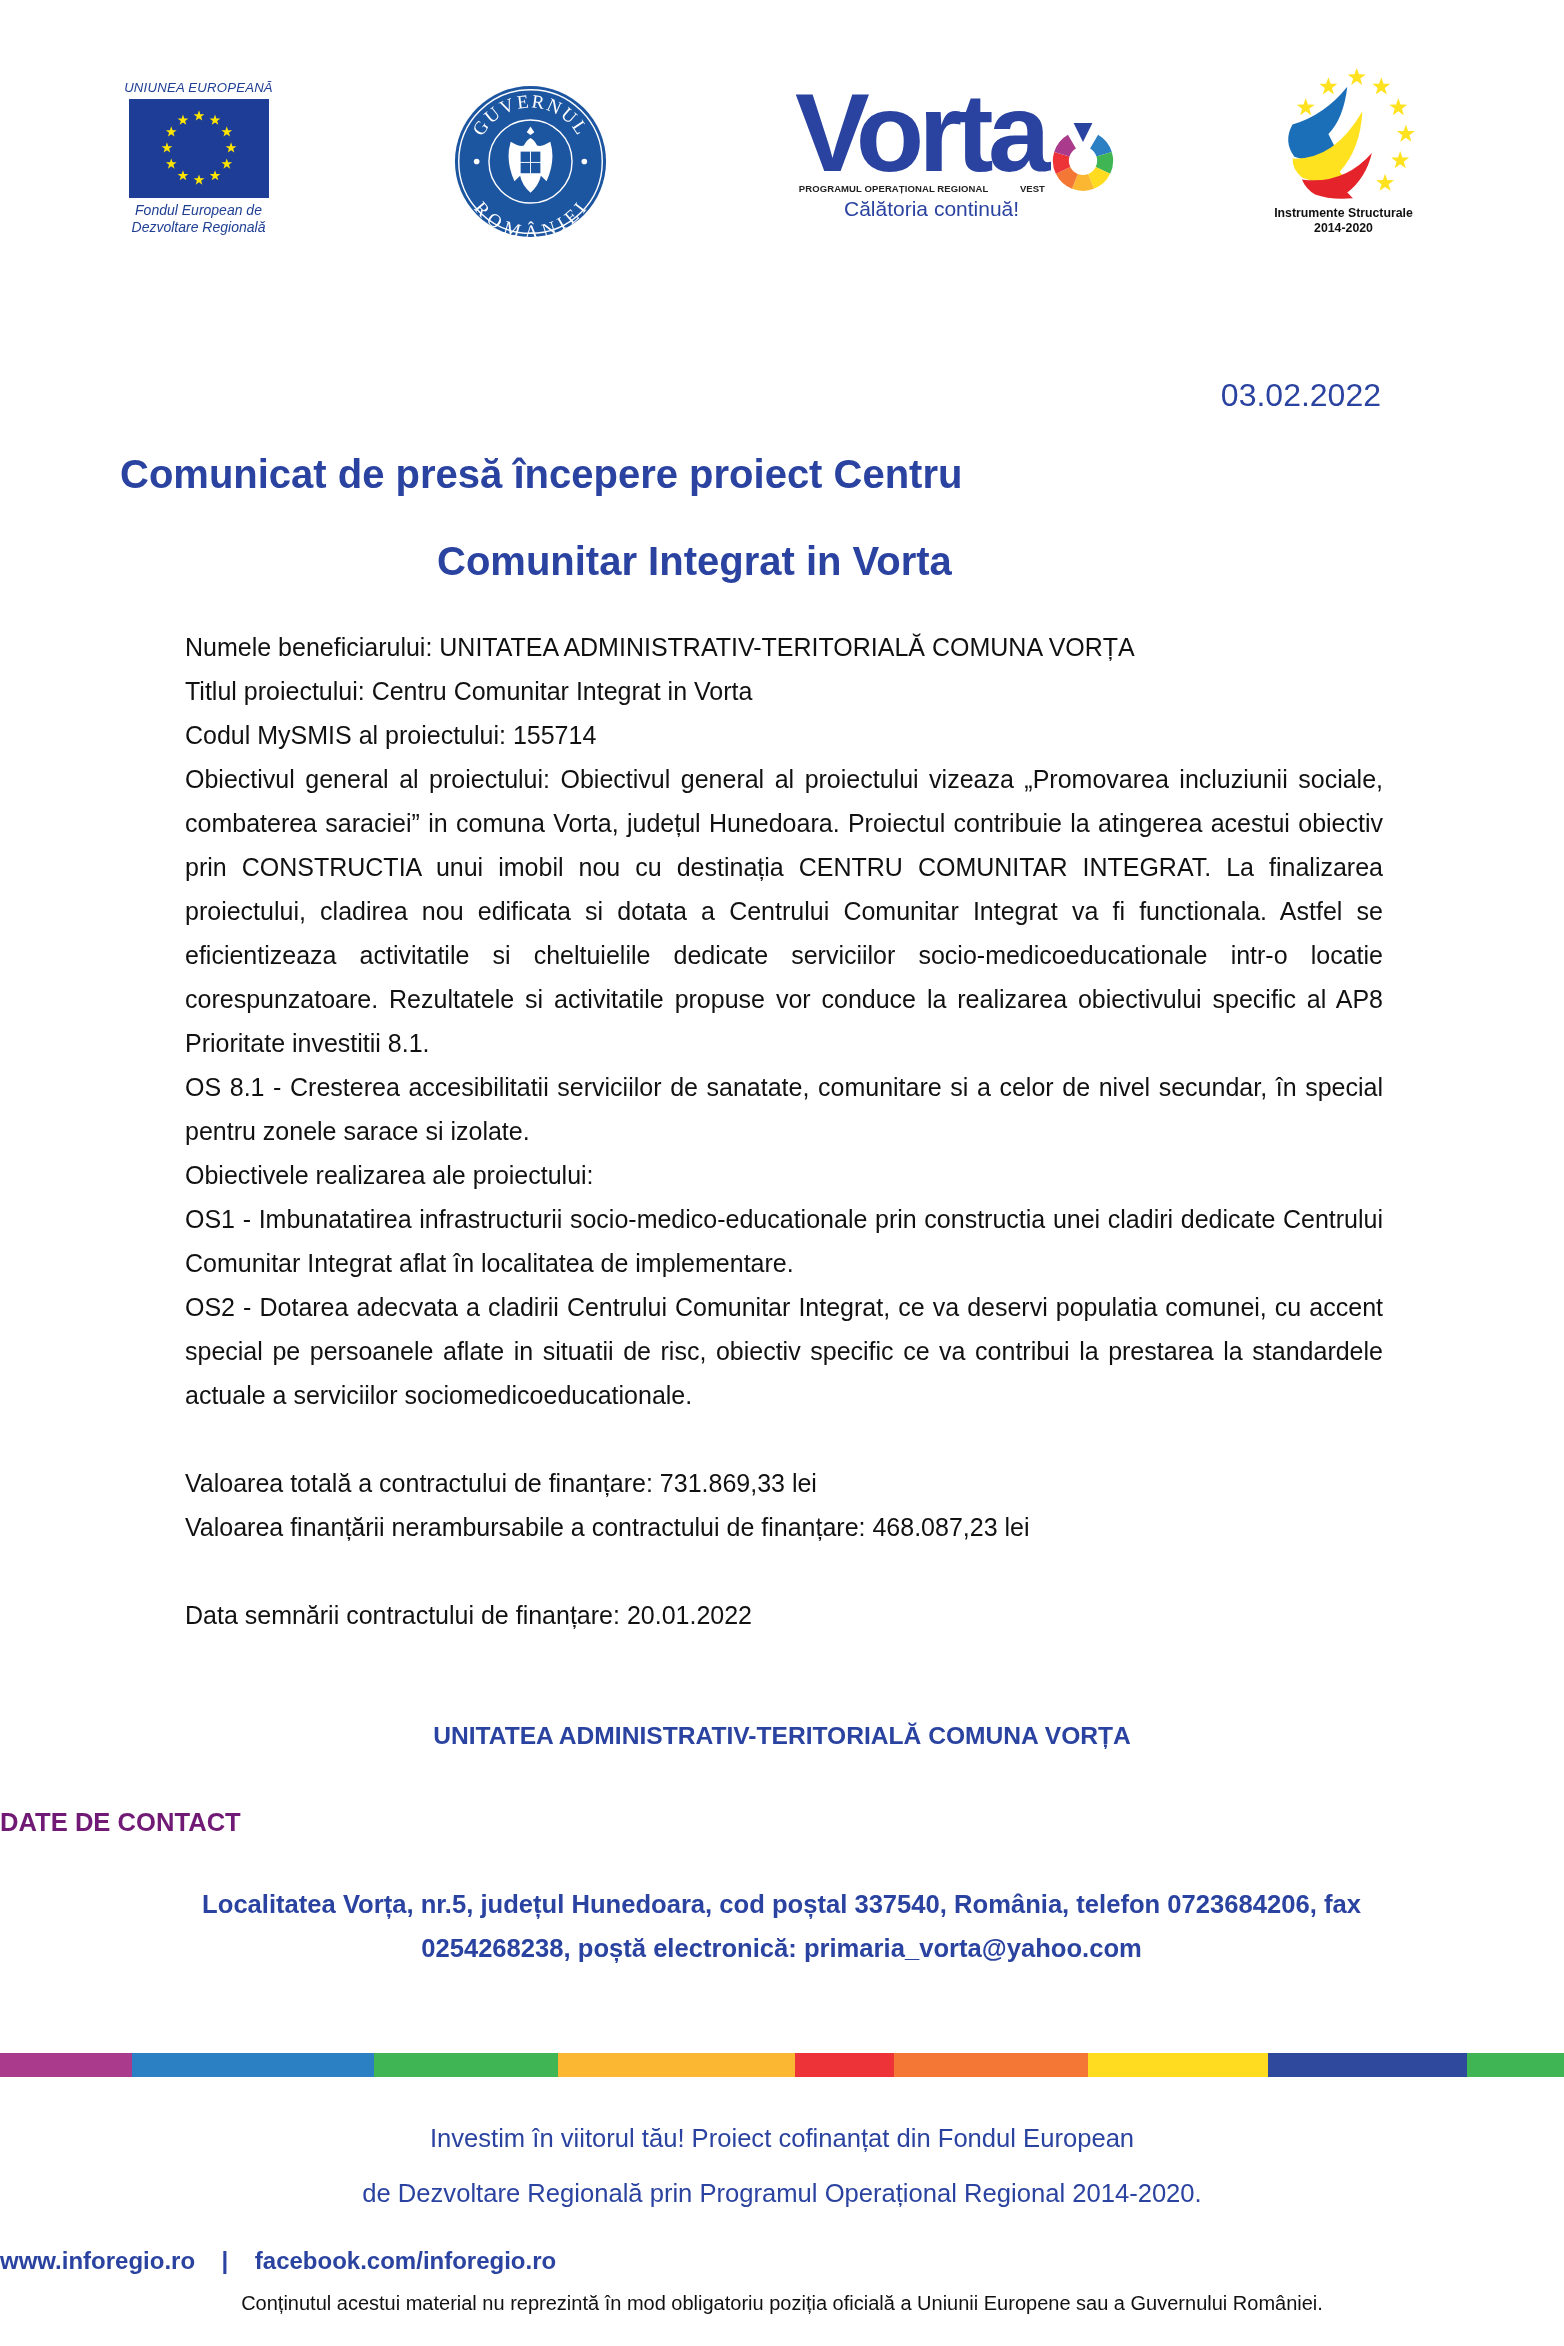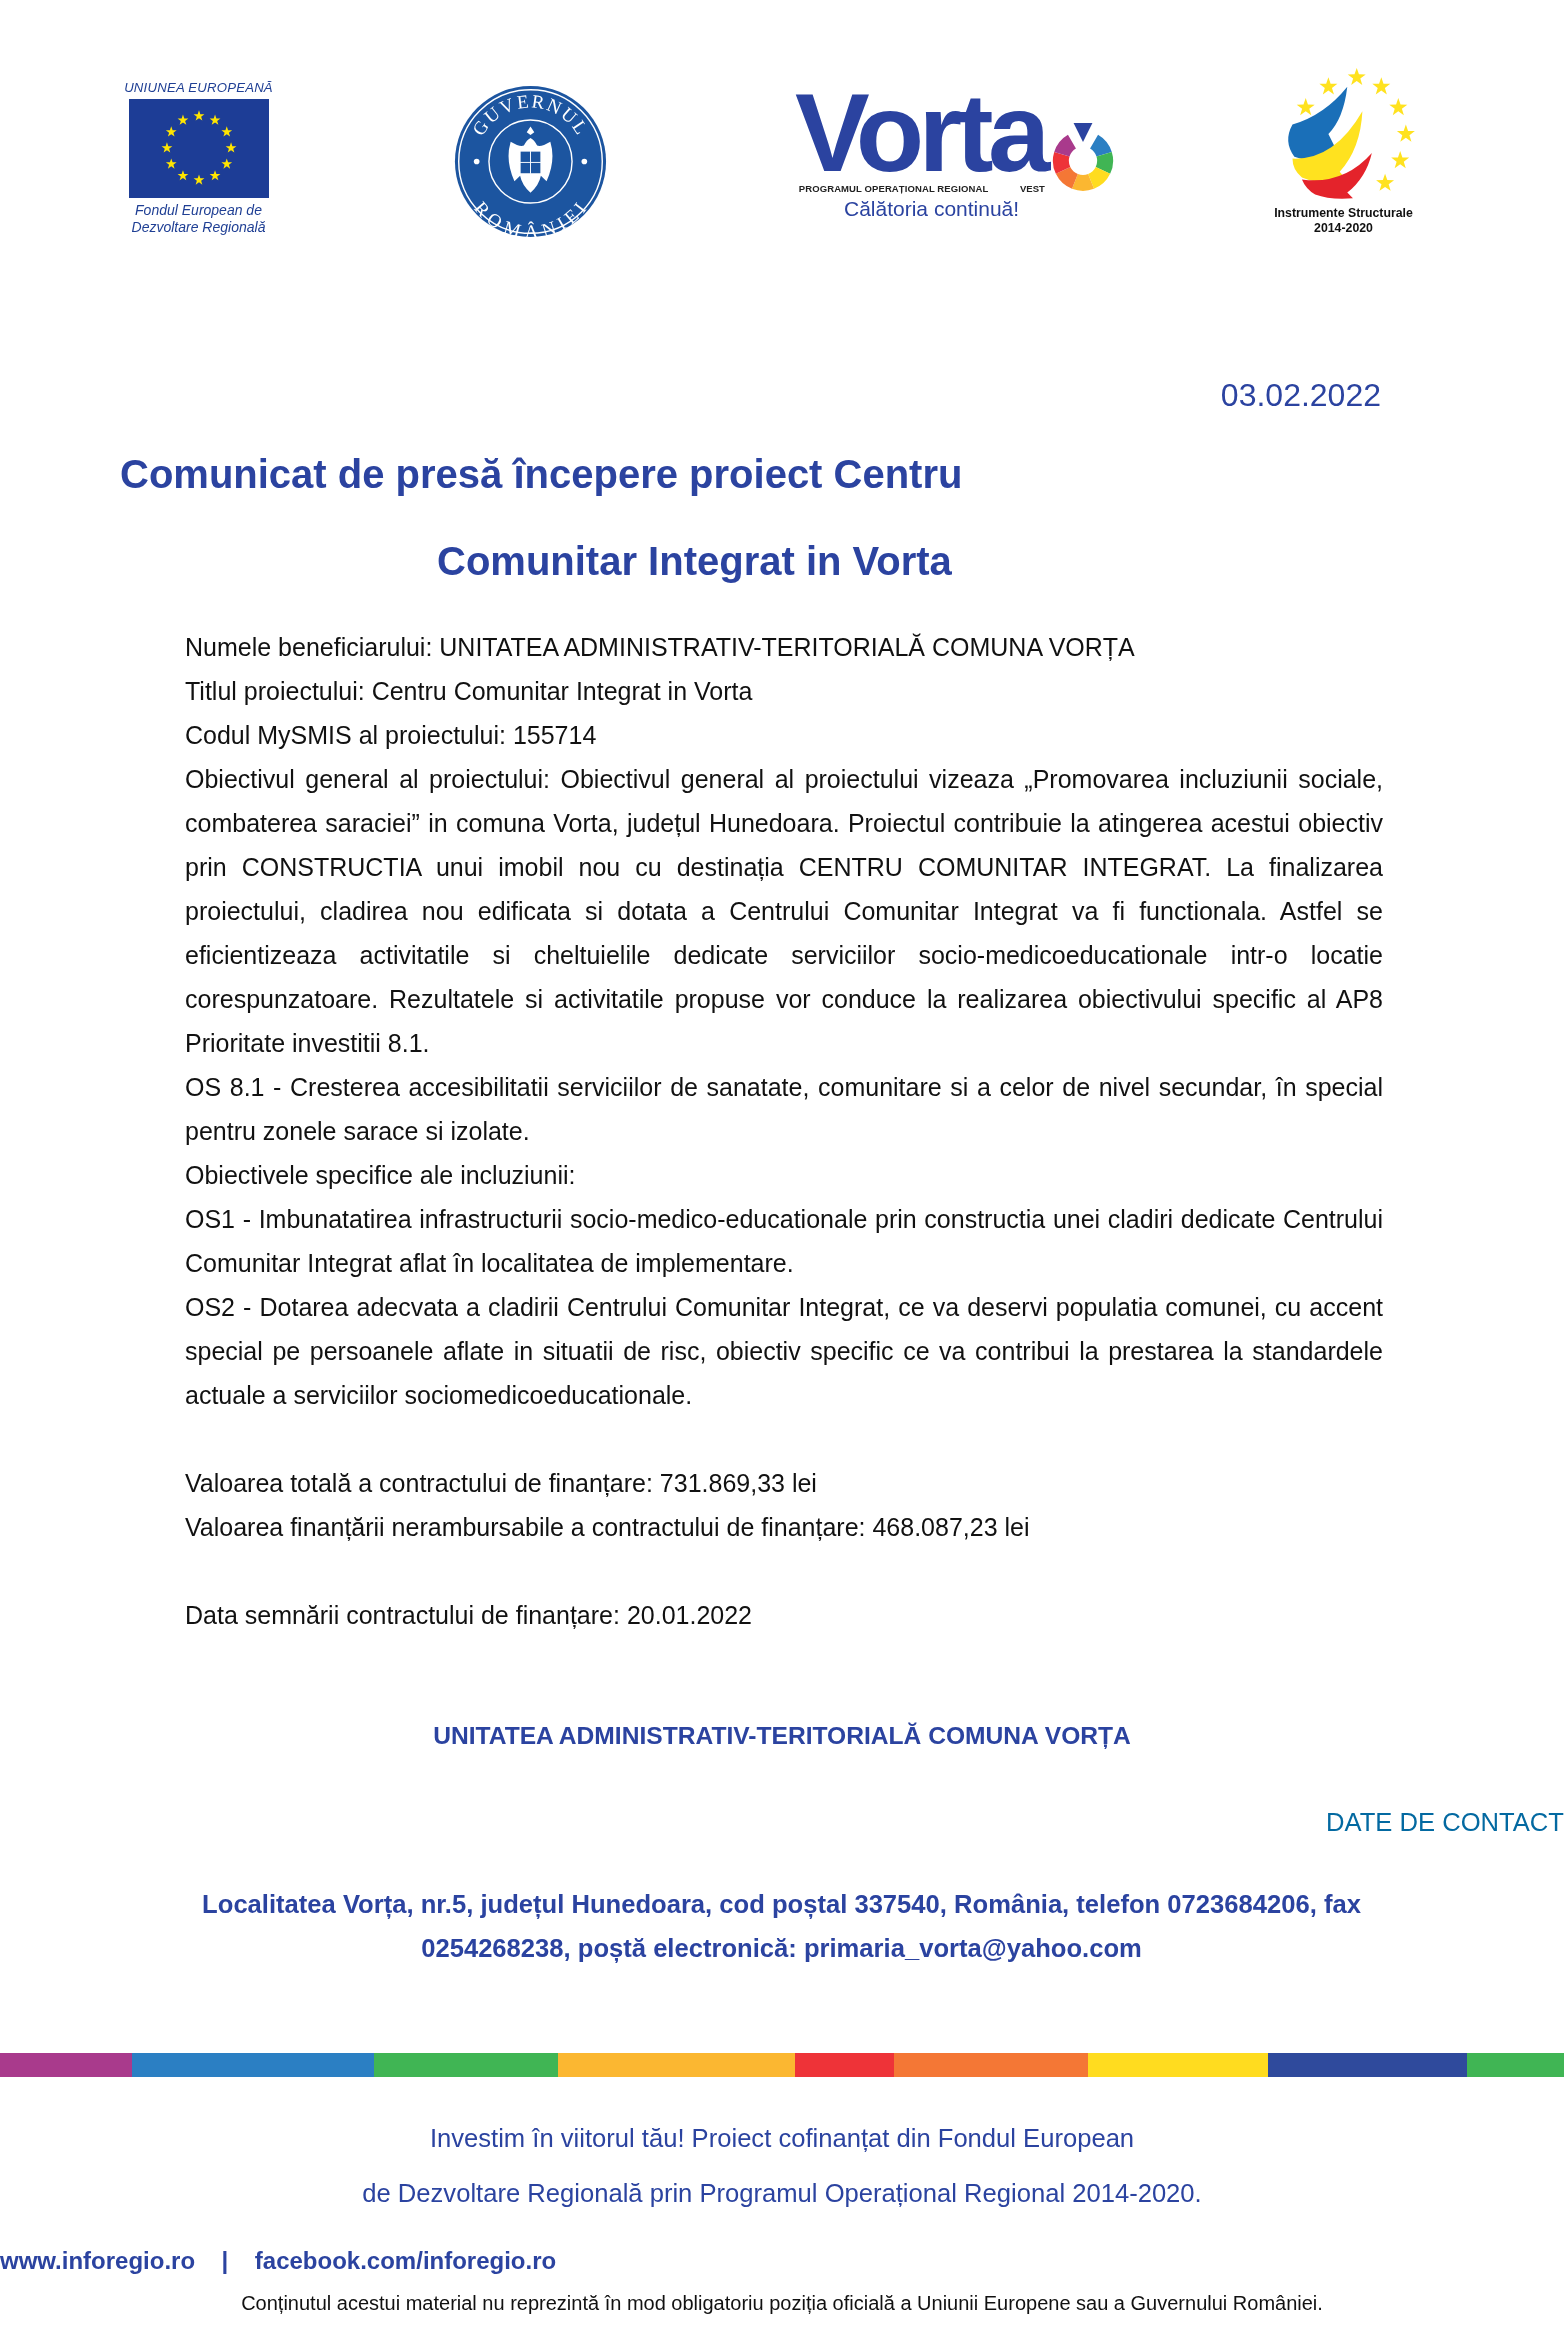--- a/index.html
+++ b/index.html
@@ -30,21 +30,21 @@
   .date { right:183px; top:377px; font-size:32px; color:#2b43a0; }
   .title { left:0; width:1564px; text-align:center; font-size:40px; font-weight:bold; color:#2b43a0; }
   .title1 { top:452px; padding-left:120px; box-sizing:border-box; text-align:left; }
   .title2 { top:539px; padding-left:437px; box-sizing:border-box; text-align:left; }
 
   .content { left:185px; top:625px; width:1198px; font-size:25px; line-height:44px; color:#111; }
   .content p { margin:0; text-align:justify; }
   .gap { height:44px; }
 
   .org { left:0; width:1564px; top:1722px; text-align:center; font-size:24.6px; font-weight:bold; color:#2b43a0; }
-  .contact-h { left:0; width:1564px; top:1808px; text-align:right; font-size:25.6px; font-weight:normal; color:#0369a1; }
+  .contact-h { left:0; width:1564px; top:1808px; text-align:left; font-size:25.6px; font-weight:bold; color:#701a75; }
   .contact { left:132px; width:1299px; top:1845px; text-align:center; font-size:25.6px; font-weight:bold; color:#2b43a0; line-height:44px;margin-top:37px; }
 
   
   .bar { left:0; top:2053px; width:1564px; height:24px; display:flex; }
   .bar span { display:block; height:100%; }
   .foot1 { left:0; width:1564px; top:2124px; text-align:center; font-size:25.6px; color:#2b43a0; }
   .foot2 { left:0; width:1564px; top:2179px; text-align:center; font-size:25.6px; color:#2b43a0; }
   .links { left:0; width:1290px; top:2247px; font-size:24px; font-weight:bold; color:#2b43a0; }
   .links .sep { margin:0 26.5px; }
   .disclaimer { left:0; width:1564px; top:2292px; text-align:center; font-size:20px; color:#111; }
@@ -143,21 +143,21 @@
 <div class="abs date">03.02.2022</div>
 <div class="abs title title1">Comunicat de presă începere proiect Centru</div>
 <div class="abs title title2">Comunitar Integrat in Vorta</div>
 
 <div class="abs content">
   <p>Numele beneficiarului: UNITATEA ADMINISTRATIV-TERITORIALĂ COMUNA VORȚA</p>
   <p>Titlul proiectului: Centru Comunitar Integrat in Vorta</p>
   <p>Codul MySMIS al proiectului: 155714</p>
   <p>Obiectivul general al proiectului: Obiectivul general al proiectului vizeaza „Promovarea incluziunii sociale, combaterea saraciei” in comuna Vorta, județul Hunedoara. Proiectul contribuie la atingerea acestui obiectiv prin CONSTRUCTIA unui imobil nou cu destinația CENTRU COMUNITAR INTEGRAT. La finalizarea proiectului, cladirea nou edificata si dotata a Centrului Comunitar Integrat va fi functionala. Astfel se eficientizeaza activitatile si cheltuielile dedicate serviciilor socio-medicoeducationale intr-o locatie corespunzatoare. Rezultatele si activitatile propuse vor conduce la realizarea obiectivului specific al AP8 Prioritate investitii 8.1.</p>
   <p>OS 8.1 - Cresterea accesibilitatii serviciilor de sanatate, comunitare si a celor de nivel secundar, în special pentru zonele sarace si izolate.</p>
-  <p>Obiectivele specifice ale incluziunii:</p>
+  <p>Obiectivele realizarea ale proiectului:</p>
   <p>OS1 - Imbunatatirea infrastructurii socio-medico-educationale prin constructia unei cladiri dedicate Centrului Comunitar Integrat aflat în localitatea de implementare.</p>
   <p>OS2 - Dotarea adecvata a cladirii Centrului Comunitar Integrat, ce va deservi populatia comunei, cu accent special pe persoanele aflate in situatii de risc, obiectiv specific ce va contribui la prestarea la standardele actuale a serviciilor sociomedicoeducationale.</p>
   <div class="gap"></div>
   <p>Valoarea totală a contractului de finanțare: 731.869,33 lei</p>
   <p>Valoarea finanțării nerambursabile a contractului de finanțare: 468.087,23 lei</p>
   <div class="gap"></div>
   <p>Data semnării contractului de finanțare: 20.01.2022</p>
 </div>
 
 <div class="abs org">UNITATEA ADMINISTRATIV-TERITORIALĂ COMUNA VORȚA</div>

